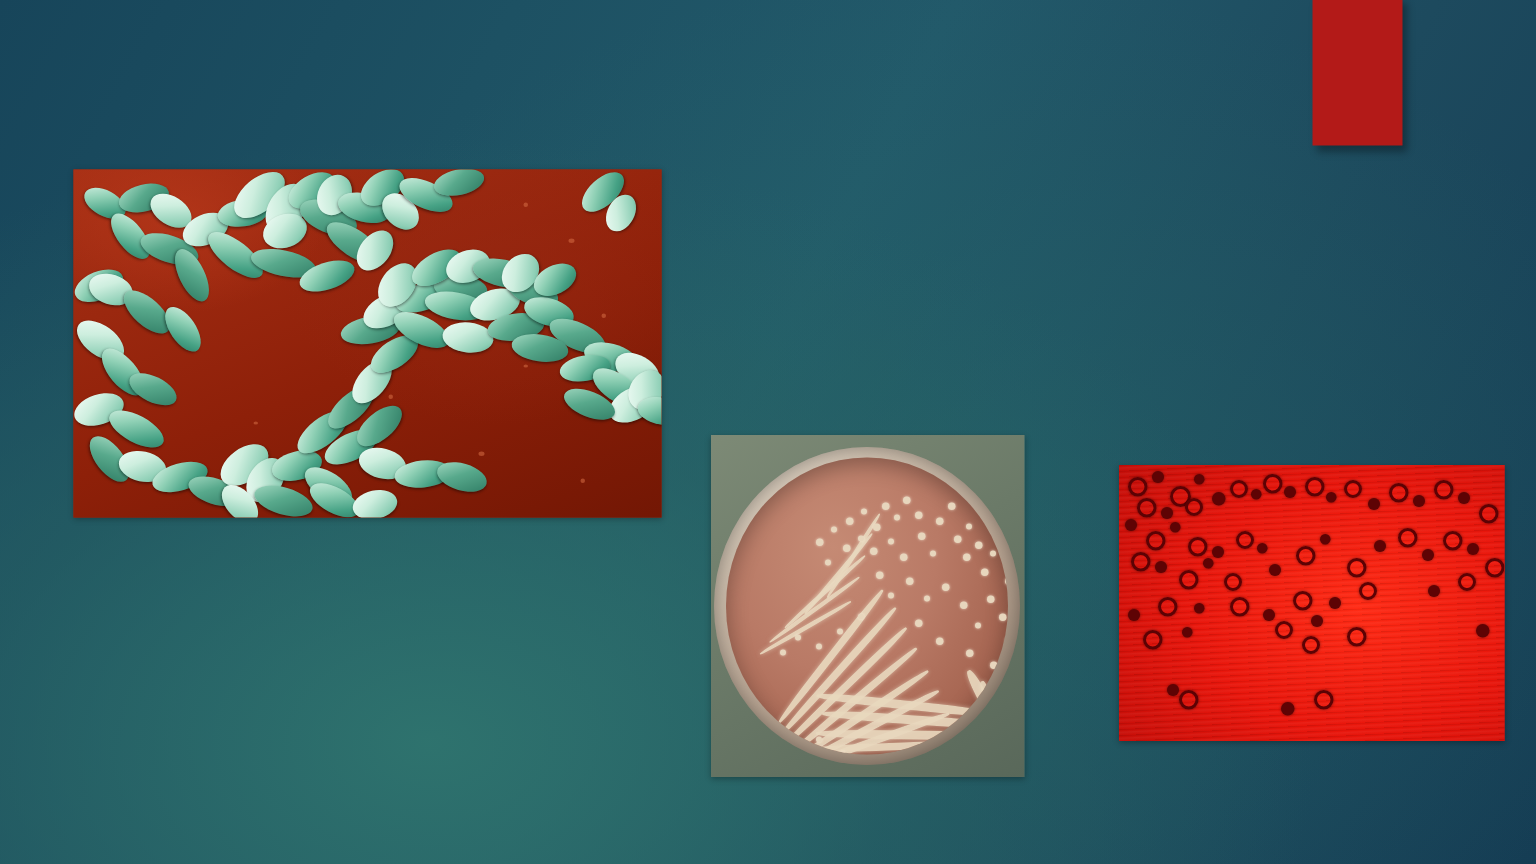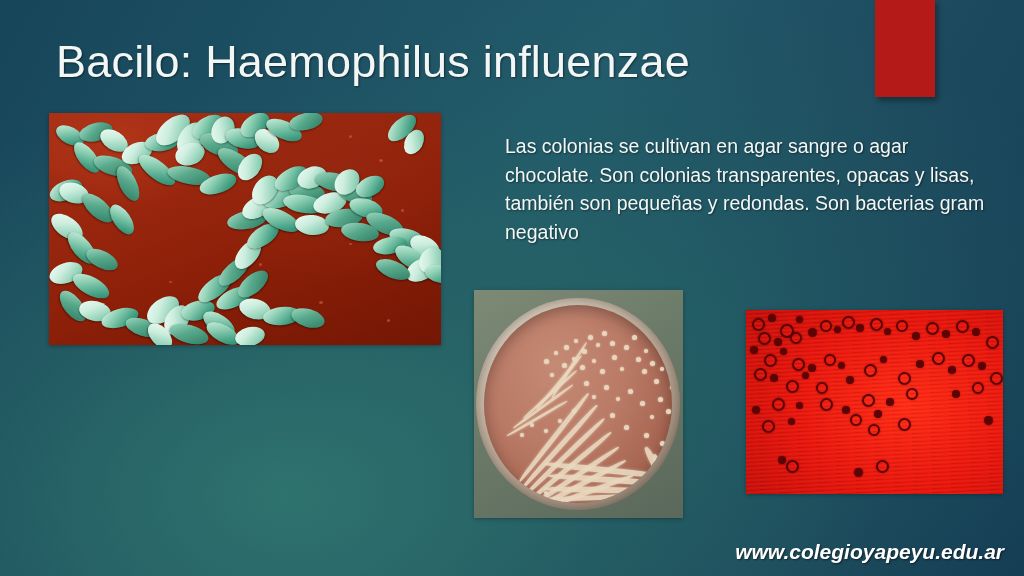--- a/index.html
+++ b/index.html
@@ -181,23 +181,21 @@
     border: 2.5px solid #5c0204;
   }
 </style>
 </head>
 <body>
 
 <div id="slide">
 
   <div id="red-bar"></div>
 
-  <div id="title">Bacilo: Haemophilus influenzae</div>
-
-  <div class="body-text" id="text-right">Las colonias se cultivan en agar sangre o agar chocolate. Son colonias transparentes, opacas y lisas, también son pequeñas y redondas. Son bacterias gram negativo</div>
+
 
 
   <div class="figure" id="fig-sem">
     <div class="speck" style="left:300px;top:22px;width:3px;height:3px;"></div>
     <div class="speck" style="left:330px;top:46px;width:4px;height:3px;"></div>
     <div class="speck" style="left:268px;top:70px;width:3px;height:2px;"></div>
     <div class="speck" style="left:352px;top:96px;width:3px;height:3px;"></div>
     <div class="speck" style="left:300px;top:130px;width:3px;height:2px;"></div>
     <div class="speck" style="left:210px;top:150px;width:3px;height:3px;"></div>
     <div class="speck" style="left:120px;top:168px;width:3px;height:2px;"></div>
@@ -439,15 +437,14 @@
     <div class="blood-colony" style="left:128px;top:100px;width:8px;height:8px;"></div>
     <div class="blood-colony ring" style="left:152px;top:108px;width:9px;height:9px;"></div>
     <div class="blood-colony" style="left:238px;top:106px;width:9px;height:9px;"></div>
     <div class="blood-colony ring" style="left:122px;top:114px;width:8px;height:8px;"></div>
     <div class="blood-colony" style="left:32px;top:146px;width:8px;height:8px;"></div>
     <div class="blood-colony ring" style="left:40px;top:150px;width:9px;height:9px;"></div>
     <div class="blood-colony" style="left:108px;top:158px;width:9px;height:9px;"></div>
     <div class="blood-colony ring" style="left:130px;top:150px;width:9px;height:9px;"></div>
   </div>
 
-  <div id="footer">www.colegioyapeyu.edu.ar</div>
 
 </div>
 
 </body></html>

